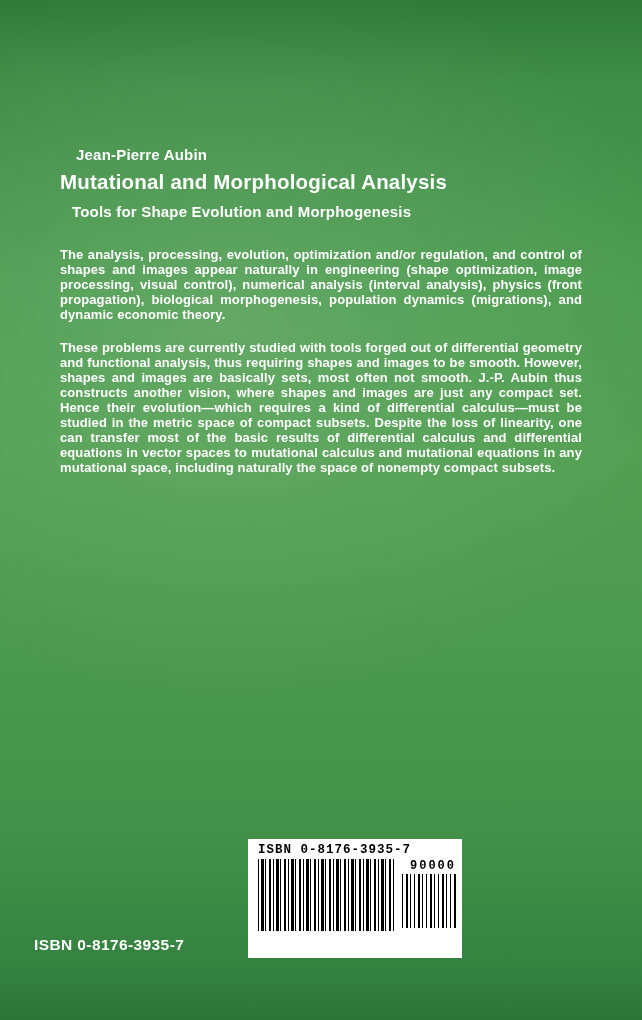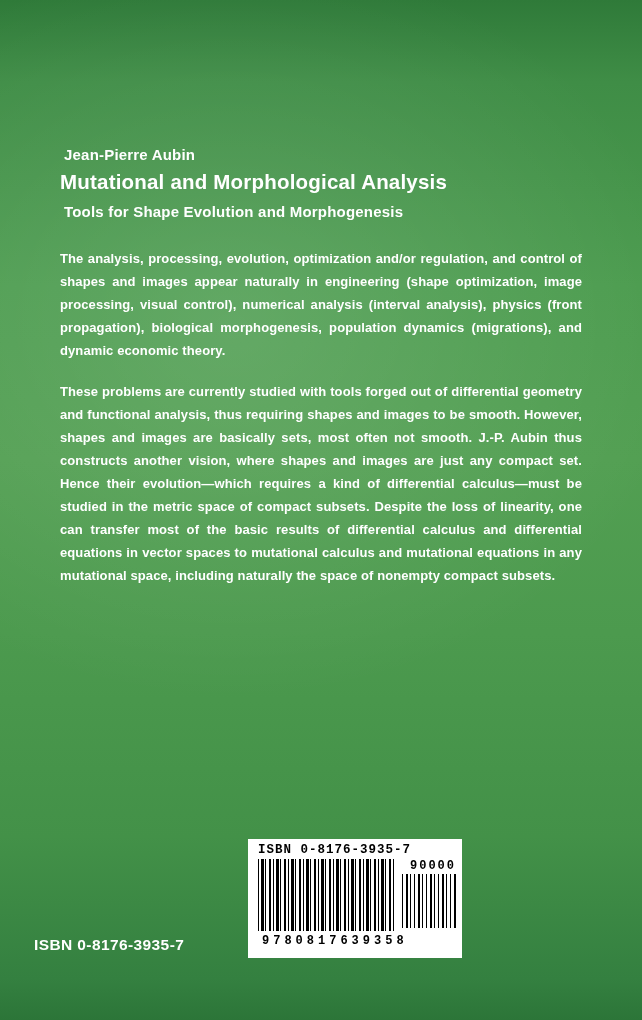--- a/index.html
+++ b/index.html
@@ -21,39 +21,39 @@
   .content {
     position: absolute;
     left: 60px;
     right: 60px;
     top: 146px;
     color: #ffffff;
   }
   .author {
     font-size: 15px;
     font-weight: bold;
-    margin: 0 0 7px 4px;
+    margin: 0 0 7px 16px;
     letter-spacing: 0.2px;
   }
   .title {
     font-size: 20.5px;
     font-weight: bold;
     margin: 0 0 9px 0;
     letter-spacing: 0.2px;
   }
   .subtitle {
     font-size: 15px;
     font-weight: bold;
-    margin: 0 0 27px 4px;
+    margin: 0 0 27px 12px;
     letter-spacing: 0.2px;
   }
   .para {
     font-size: 13px;
     font-weight: bold;
-    line-height: 23px;
+    line-height: 15px;
     text-align: justify;
     margin: 0 0 18px 0;
     letter-spacing: 0.1px;
   }
   .para .italic {
     font-style: italic;
   }
   
   .barcode-box {
     position: absolute;
@@ -162,18 +162,17 @@
     <div class="barcode-isbn">ISBN 0-8176-3935-7</div>
 
     <div class="barcode-row">
       <div class="bars-main"></div>
       <div class="supp">
         <div class="supp-label">90000</div>
         <div class="bars-supp"></div>
       </div>
     </div>
 
-    <div class="barcode-ean">9780817639358</div>
   </div>
 
   <div class="footer-isbn">ISBN 0-8176-3935-7</div>
 
 </div>
 
 </body></html>

